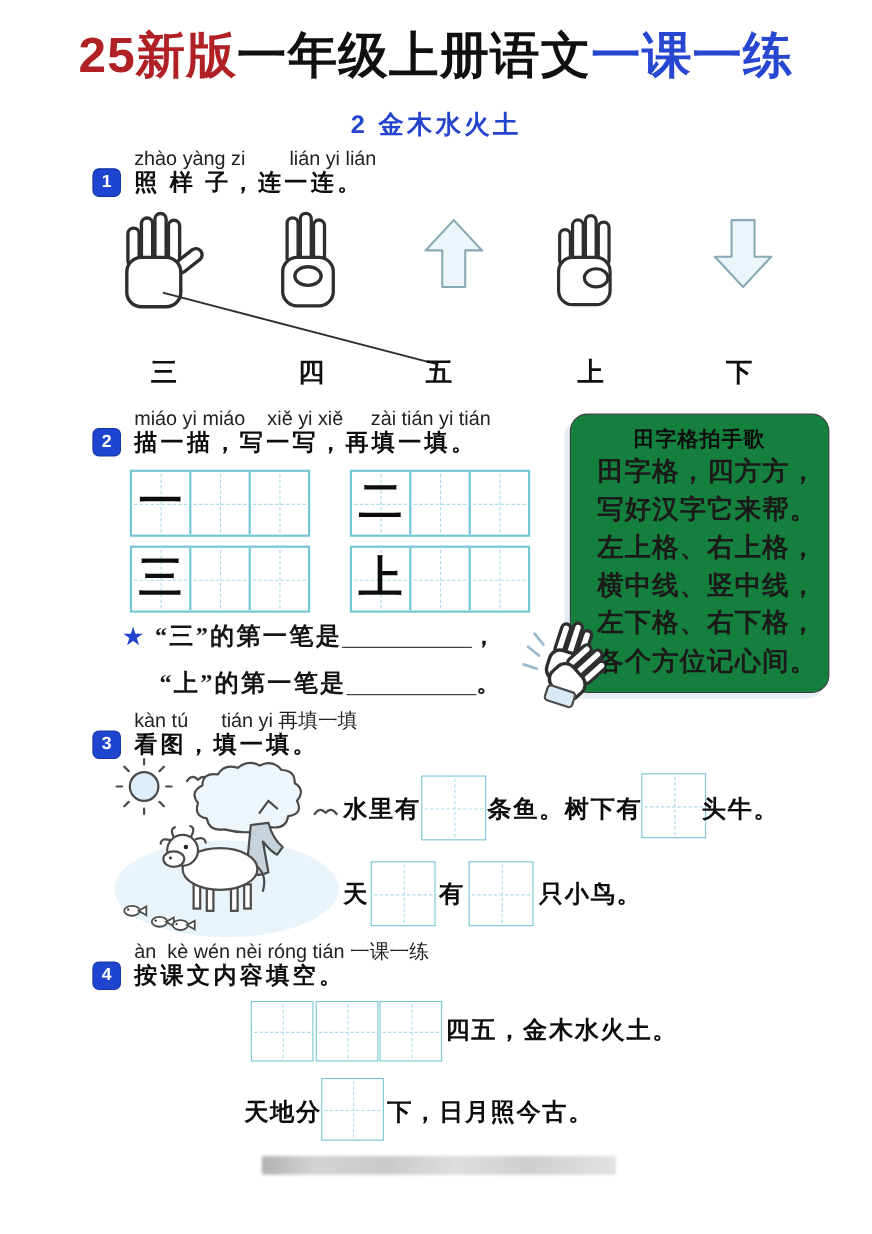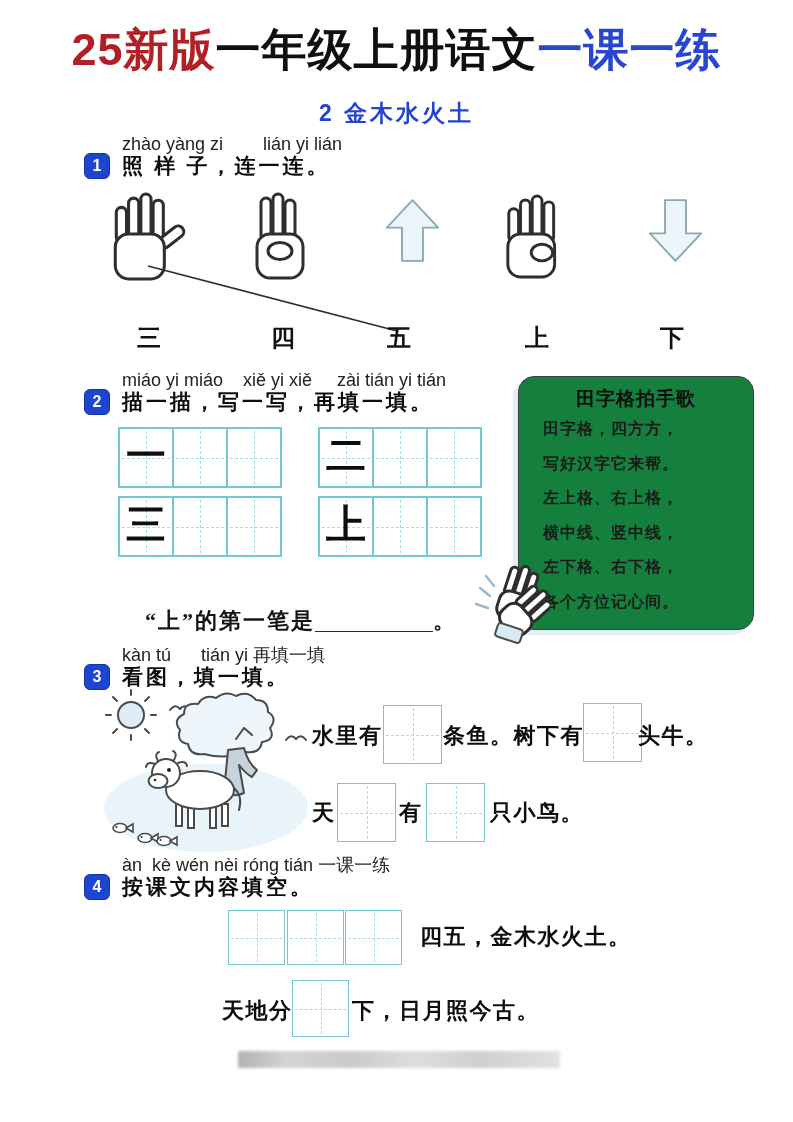--- a/index.html
+++ b/index.html
@@ -43,21 +43,21 @@
   
   .star-row{position:absolute;font-size:22px;letter-spacing:2px;white-space:nowrap;font-weight:bold;}
   .star-glyph{color:#2544cd;font-size:20px;margin-right:9px;}
   .blank{display:inline-block;width:118px;height:22px;border-bottom:1.6px solid #2b2b2b;vertical-align:-4px;}
 
   
   .rhyme{position:absolute;left:518px;top:376px;width:234px;height:252px;background:#15803d;
     border:1.6px solid #3e3e3e;border-radius:16px;box-shadow:-5px 5px 0 #e4eef5;z-index:1;}
   .rhyme-title{margin-top:9px;text-align:center;font-family:"Liberation Sans",sans-serif;
     font-weight:bold;font-size:19px;letter-spacing:1px;color:#0d0d0d;}
-  .rhyme-line{margin-left:24px;font-size:16px;line-height:34.5px;font-weight:bold;color:#1a1a1a;letter-spacing:1px;}
+  .rhyme-line{margin-left:24px;font-size:24px;line-height:34.5px;font-weight:bold;color:#1a1a1a;letter-spacing:1px;}
 
   
   .body-text{position:absolute;font-size:22px;letter-spacing:1.5px;font-weight:bold;white-space:nowrap;color:#0d0d0d;}
 
   .watermark{position:absolute;left:238px;top:1051px;width:322px;height:17px;border-radius:2px;opacity:.8;
     background:linear-gradient(90deg,#9f9f9f,#c9c9c9 15%,#bdbdbd 35%,#d6d6d6 55%,#c3c3c3 75%,#dbdbdb);
     filter:blur(1.5px);}
 
   svg{display:block;}
   .outline{fill:#ffffff;stroke:#2e2e2e;stroke-width:3;stroke-linejoin:round;stroke-linecap:round;}
@@ -164,20 +164,21 @@
       <div class="wcell"></div>
   </div>
   <div class="wgrid" style="left:318px;top:496px">
     <div class="wcell">
         <span class="wchar">上</span>
       </div>
     <div class="wcell"></div>
       <div class="wcell"></div>
   </div>
 
+  <div class="star-row" style="left:112px;top:563px"><span class="star-glyph">★</span><span>“三”的第一笔是</span><span class="blank"></span><span>，</span></div>
   <div class="star-row" style="left:145px;top:606px"><span>“上”的第一笔是</span><span class="blank"></span><span>。</span></div>
 
   <div class="rhyme">
     <div class="rhyme-title">田字格拍手歌</div>
     <div class="rhyme-line">田字格，四方方，</div>
     <div class="rhyme-line">写好汉字它来帮。</div>
     <div class="rhyme-line">左上格、右上格，</div>
     <div class="rhyme-line">横中线、竖中线，</div>
     <div class="rhyme-line">左下格、右下格，</div>
     <div class="rhyme-line">各个方位记心间。</div>
@@ -275,21 +276,21 @@
     <div class="badge">4</div>
     <div class="hdr-col">
       <div class="pinyin">àn  kè wén nèi róng tián 一课一练</div>
       <div class="hdr-text">按课文内容填空。</div>
     </div>
   </div>
 
   <div class="tzbox" style="left:228px;top:910px;width:55px;height:53px"></div>
   <div class="tzbox" style="left:287px;top:910px;width:55px;height:53px"></div>
   <div class="tzbox" style="left:345px;top:910px;width:55px;height:53px"></div>
-  <span class="body-text" style="left:420px;top:922px">四五，金木水火土。</span>
+  <span class="body-text" style="left:405px;top:922px">四五，金木水火土。</span>
 
   <span class="body-text" style="left:222px;top:996px">天地分</span>
   <div class="tzbox" style="left:292px;top:980px;width:55px;height:55px"></div>
   <span class="body-text" style="left:352px;top:996px">下，日月照今古。</span>
 
   <div class="watermark"></div>
 
 </div>
 
 </body></html>

